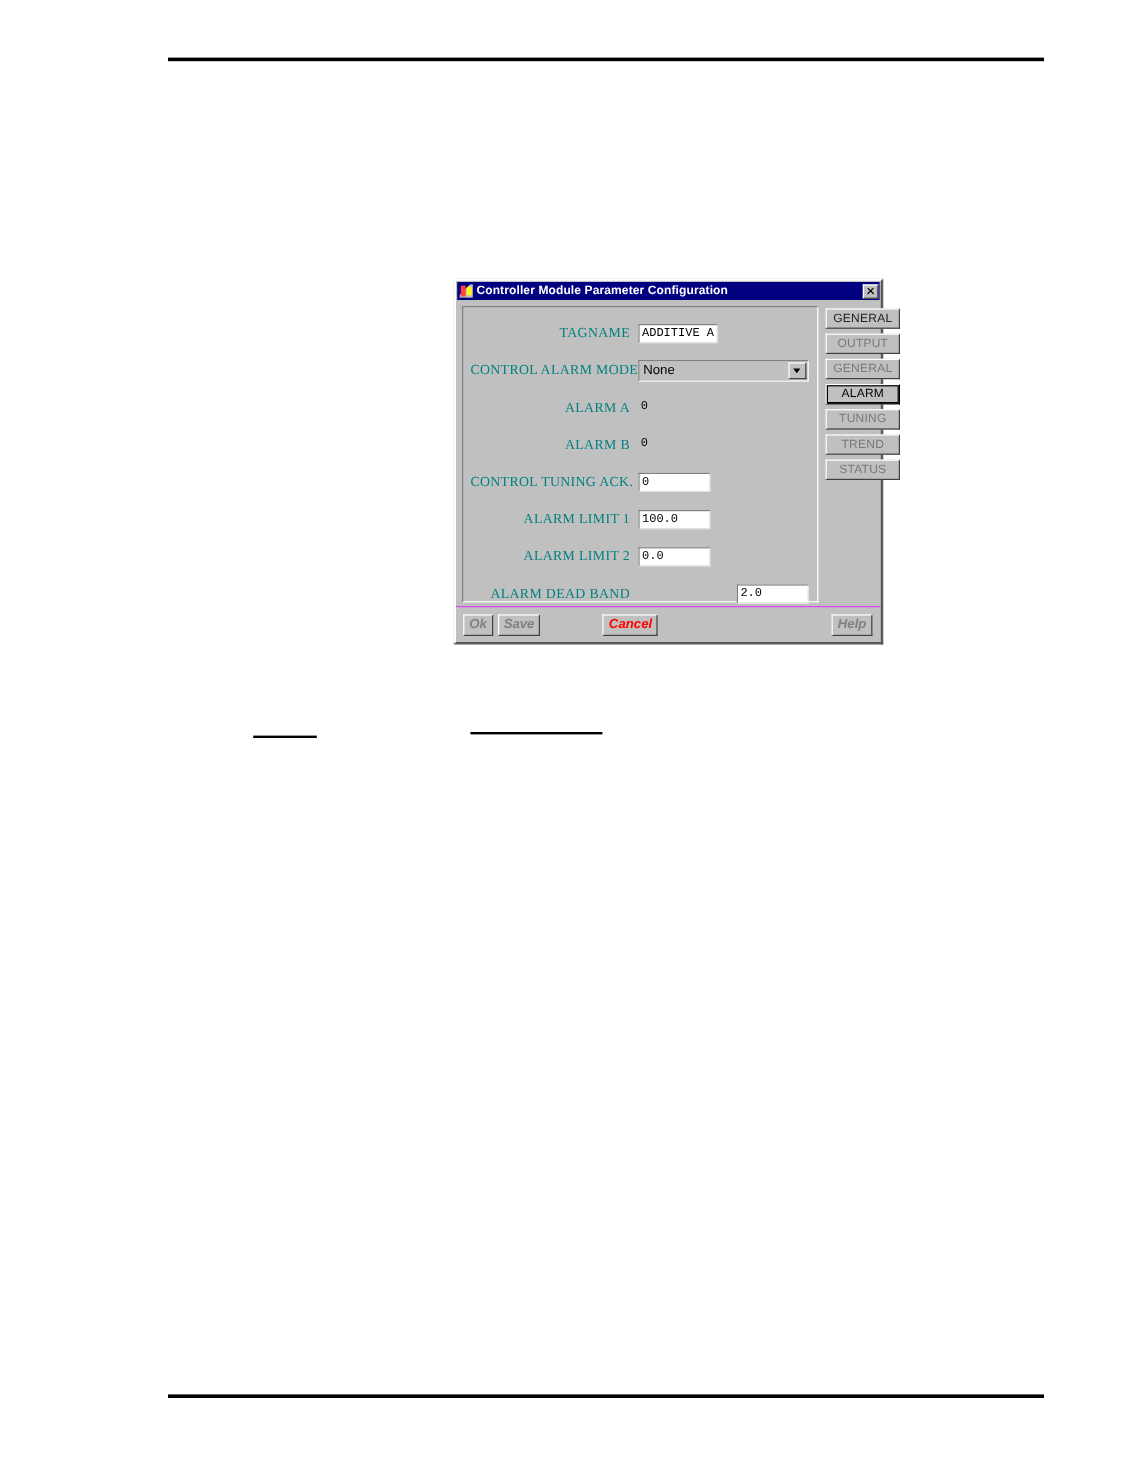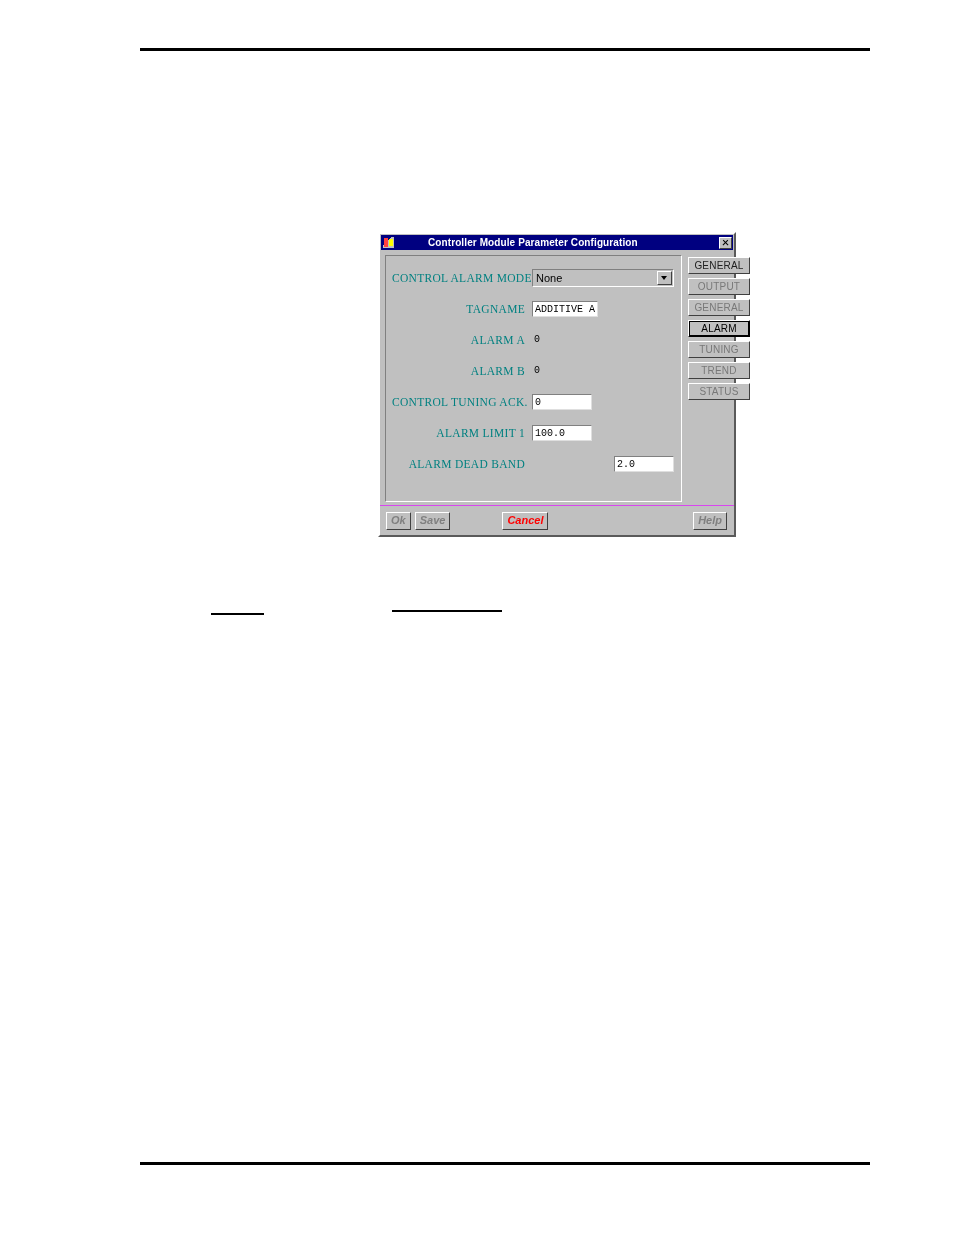--- a/index.html
+++ b/index.html
@@ -53,21 +53,20 @@
 
   
   #titlebar {
     height: 15px;
     margin: 1px 1px 0 1px;
     background: #000080;
     display: flex;
     align-items: center;
     padding: 0 1px 0 2px;
     box-sizing: border-box;
-    gap: 31px;
   }
   #title-icon {
     width: 11px;
     height: 11px;
     flex: 0 0 auto;
     margin-right: 3px;
     background:
       linear-gradient(135deg, #000080 0%, #000080 40%, #c0c0c0 40%, #c0c0c0 100%);
     position: relative;
     overflow: hidden;
@@ -330,37 +329,37 @@
     <div id="title-icon"></div>
     <div id="title-text">Controller Module Parameter Configuration</div>
     <div id="close-button"></div>
   </div>
 
   <div id="dialog-body">
 
     <div id="form-panel">
 
       <div class="field-row">
+        <div class="field-label">TAGNAME</div>
+        <div class="field-control">
+          <div class="text-input" id="input-tagname">ADDITIVE A</div>
+        </div>
+      </div>
+
+      <div class="field-row">
         <div class="field-label">CONTROL ALARM MODE</div>
         <div class="field-control">
           <div id="combo-alarm-mode">
             <div id="combo-value">None</div>
             <div id="combo-arrow-button"></div>
           </div>
         </div>
       </div>
 
       <div class="field-row">
-        <div class="field-label">TAGNAME</div>
-        <div class="field-control">
-          <div class="text-input" id="input-tagname">ADDITIVE A</div>
-        </div>
-      </div>
-
-      <div class="field-row">
         <div class="field-label">ALARM A</div>
         <div class="field-control">
           <div class="readonly-value">0</div>
         </div>
       </div>
 
       <div class="field-row">
         <div class="field-label">ALARM B</div>
         <div class="field-control">
           <div class="readonly-value">0</div>
@@ -374,20 +373,26 @@
         </div>
       </div>
 
       <div class="field-row">
         <div class="field-label">ALARM LIMIT 1</div>
         <div class="field-control">
           <div class="text-input input-wide">100.0</div>
         </div>
       </div>
 
+      <div class="field-row">
+        <div class="field-label">ALARM LIMIT 2</div>
+        <div class="field-control">
+          <div class="text-input input-wide">0.0</div>
+        </div>
+      </div>
 
       <div class="field-row">
         <div class="field-label">ALARM DEAD BAND</div>
         <div class="field-control">
           <div class="text-input input-wide">2.0</div>
         </div>
       </div>
 
     </div>
 

